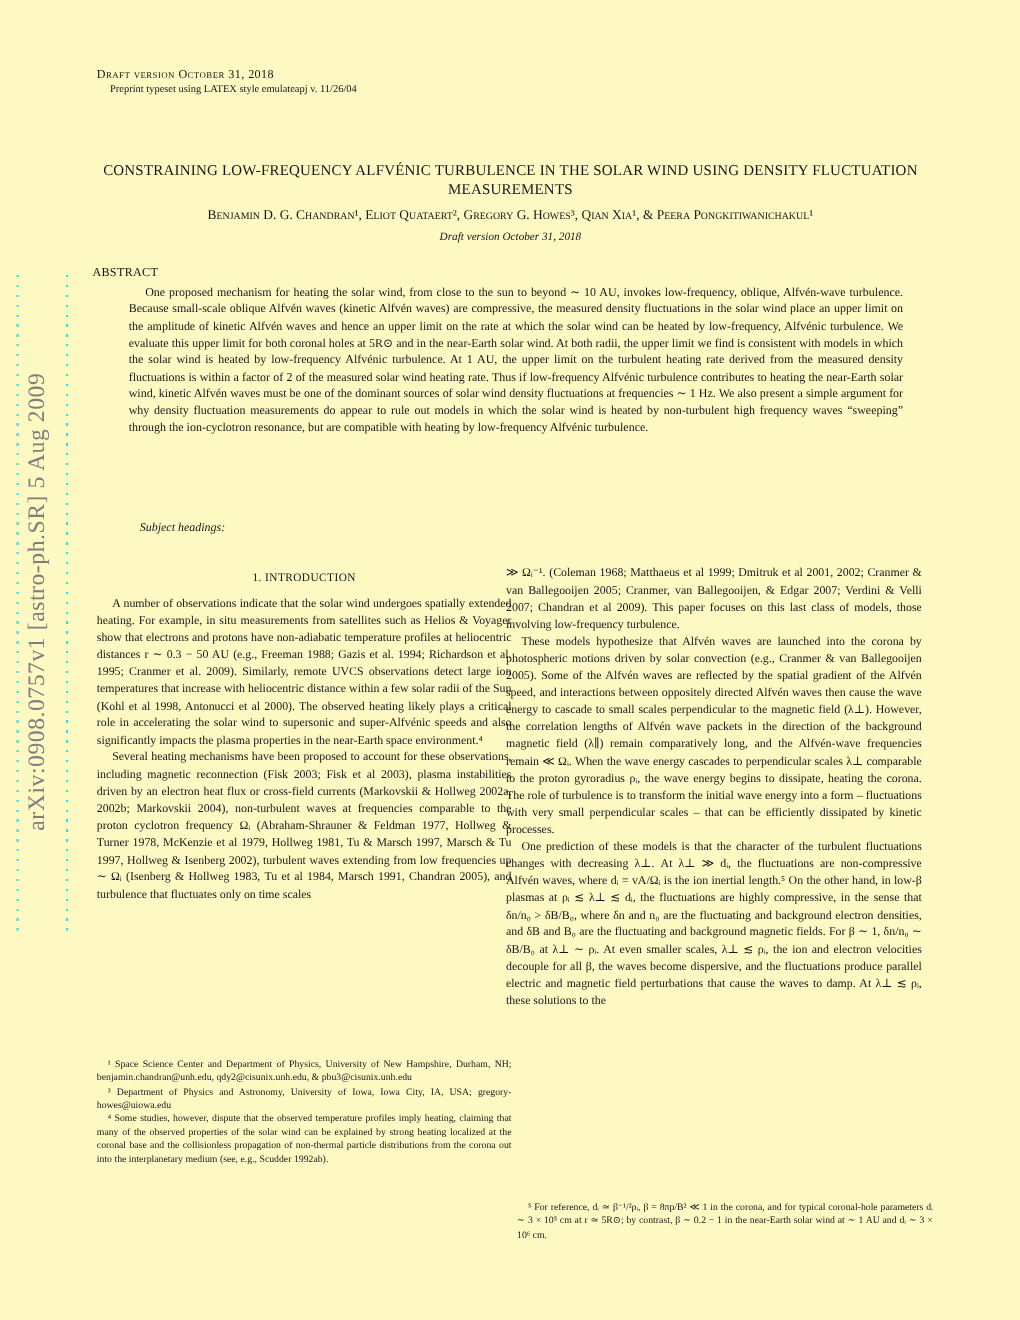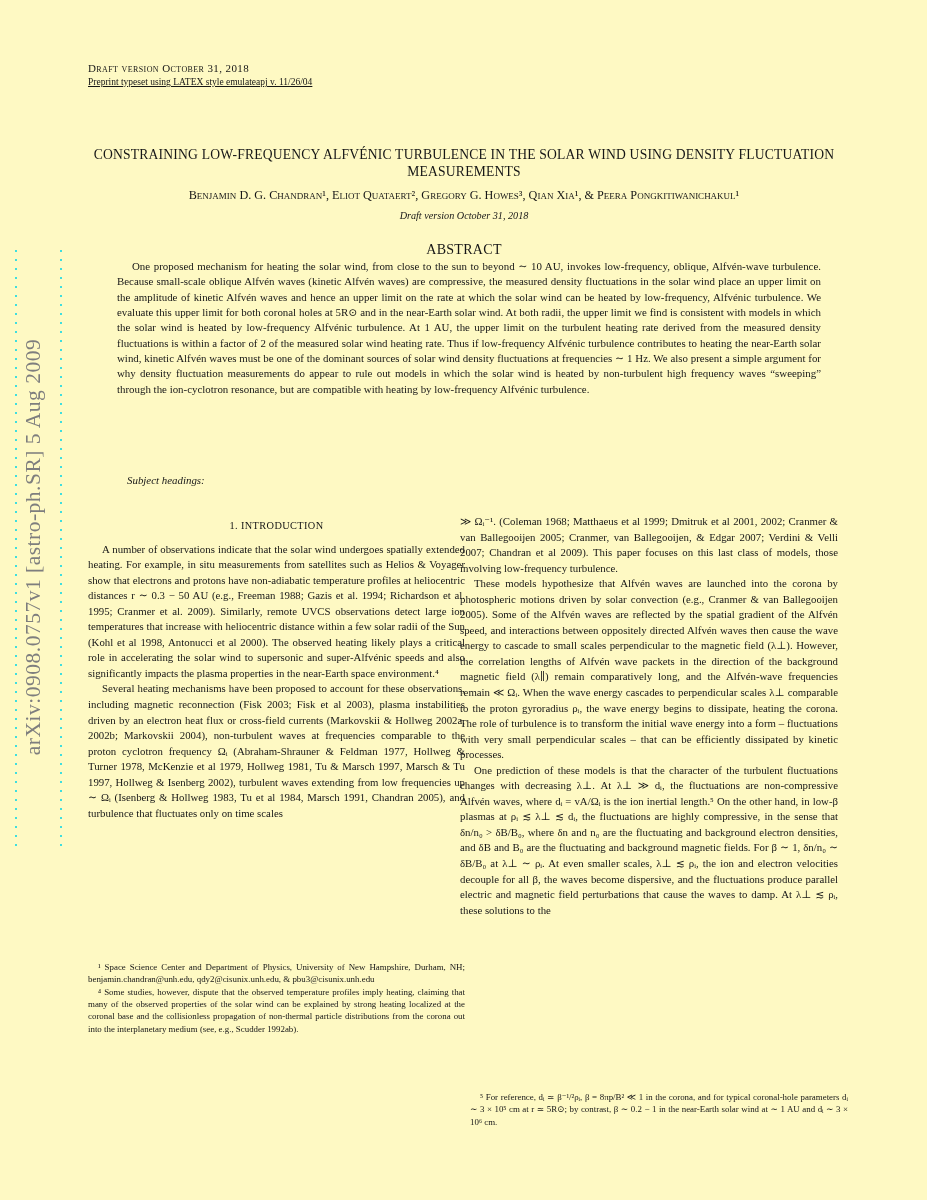--- a/index.html
+++ b/index.html
@@ -13,23 +13,22 @@
     overflow: hidden;
     margin: 0 auto;
   }
 
   
   .hdr-draft {
     position: absolute; left: 88px; top: 62px;
     font-variant: small-caps; font-size: 11px; letter-spacing: 0.4px;
   }
   .hdr-preprint {
-    position: absolute; left: 88px; top: 77px;
+    position: absolute; left: 100px; top: 77px;
     font-size: 9.5px;
-    text-decoration: underline;
   }
 
   
   .arxiv-stamp {
     position: absolute;
     left: -264px; top: 532px;
     width: 600px; height: 30px;
     transform: rotate(-90deg);
     transform-origin: center center;
     text-align: center;
@@ -62,21 +61,21 @@
   }
   .date-line {
     margin-top: 7px;
     font-style: italic;
     font-size: 10.2px;
   }
 
   
   .abstract-heading {
     position: absolute; left: 84px; top: 242px; width: 760px;
-    text-align: center; font-size: 14px; letter-spacing: 0.3px;
+    text-align: left; font-size: 11px; letter-spacing: 0.3px;
   }
   .abstract-body {
     position: absolute; left: 117px; top: 259px; width: 704px;
     font-size: 10.9px; line-height: 15.35px;
     text-align: justify;
   }
   .abstract-body p { margin: 0; text-indent: 15px; }
   .subject-headings {
     position: absolute; left: 127px; top: 474px;
     font-style: italic; font-size: 10.9px;
@@ -132,20 +131,21 @@
   </div>
 
   <div class="col col-right">
     <p>≫ Ωᵢ⁻¹. (Coleman 1968; Matthaeus et al 1999; Dmitruk et al 2001, 2002; Cranmer &amp; van Ballegooijen 2005; Cranmer, van Ballegooijen, &amp; Edgar 2007; Verdini &amp; Velli 2007; Chandran et al 2009). This paper focuses on this last class of models, those involving low-frequency turbulence.</p>
     <p class="indent">These models hypothesize that Alfvén waves are launched into the corona by photospheric motions driven by solar convection (e.g., Cranmer &amp; van Ballegooijen 2005). Some of the Alfvén waves are reflected by the spatial gradient of the Alfvén speed, and interactions between oppositely directed Alfvén waves then cause the wave energy to cascade to small scales perpendicular to the magnetic field (λ⊥). However, the correlation lengths of Alfvén wave packets in the direction of the background magnetic field (λ∥) remain comparatively long, and the Alfvén-wave frequencies remain ≪ Ωᵢ. When the wave energy cascades to perpendicular scales λ⊥ comparable to the proton gyroradius ρᵢ, the wave energy begins to dissipate, heating the corona. The role of turbulence is to transform the initial wave energy into a form – fluctuations with very small perpendicular scales – that can be efficiently dissipated by kinetic processes.</p>
     <p class="indent">One prediction of these models is that the character of the turbulent fluctuations changes with decreasing λ⊥. At λ⊥ ≫ dᵢ, the fluctuations are non-compressive Alfvén waves, where dᵢ = vA/Ωᵢ is the ion inertial length.⁵ On the other hand, in low-β plasmas at ρᵢ ≲ λ⊥ ≲ dᵢ, the fluctuations are highly compressive, in the sense that δn/n₀ &gt; δB/B₀, where δn and n₀ are the fluctuating and background electron densities, and δB and B₀ are the fluctuating and background magnetic fields. For β ∼ 1, δn/n₀ ∼ δB/B₀ at λ⊥ ∼ ρᵢ. At even smaller scales, λ⊥ ≲ ρᵢ, the ion and electron velocities decouple for all β, the waves become dispersive, and the fluctuations produce parallel electric and magnetic field perturbations that cause the waves to damp. At λ⊥ ≲ ρᵢ, these solutions to the</p>
   </div>
 
   <div class="footnotes fn-left">
     <p>¹ Space Science Center and Department of Physics, University of New Hampshire, Durham, NH; benjamin.chandran@unh.edu, qdy2@cisunix.unh.edu, &amp; pbu3@cisunix.unh.edu</p>
+    <p>³ Department of Physics and Astronomy, University of Iowa, Iowa City, IA, USA; gregory-howes@uiowa.edu</p>
     <p>⁴ Some studies, however, dispute that the observed temperature profiles imply heating, claiming that many of the observed properties of the solar wind can be explained by strong heating localized at the coronal base and the collisionless propagation of non-thermal particle distributions from the corona out into the interplanetary medium (see, e.g., Scudder 1992ab).</p>
   </div>
 
   <div class="footnotes fn-right">
     <p>⁵ For reference, dᵢ ≃ β⁻¹/²ρᵢ, β = 8πp/B² ≪ 1 in the corona, and for typical coronal-hole parameters dᵢ ∼ 3 × 10⁵ cm at r ≃ 5R⊙; by contrast, β ∼ 0.2 − 1 in the near-Earth solar wind at ∼ 1 AU and dᵢ ∼ 3 × 10⁶ cm.</p>
   </div>
 
 </div>
 
 </body></html>

